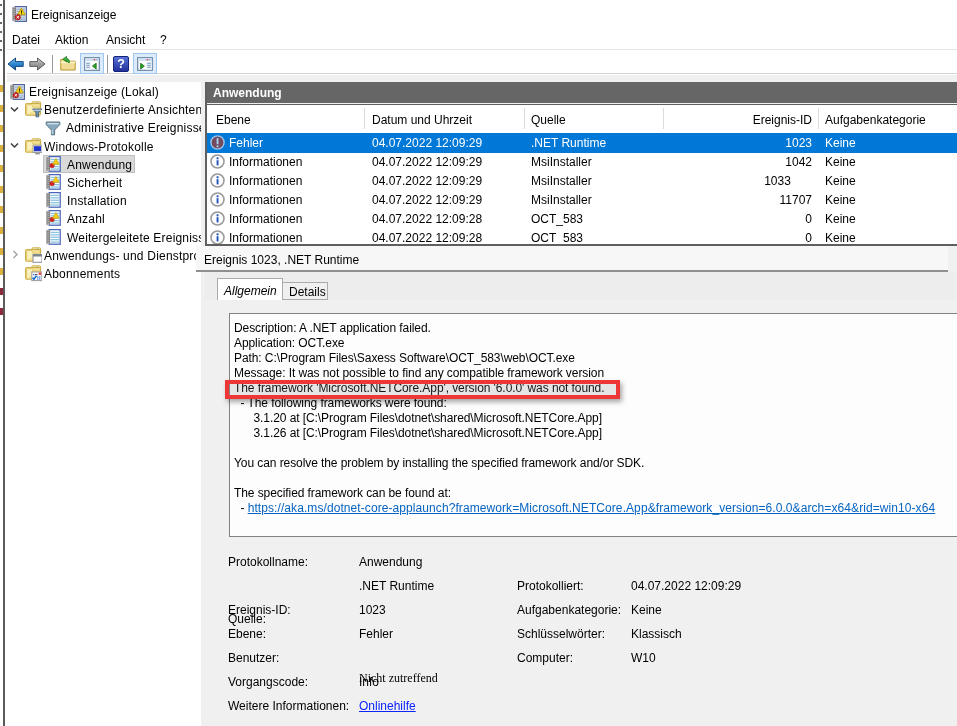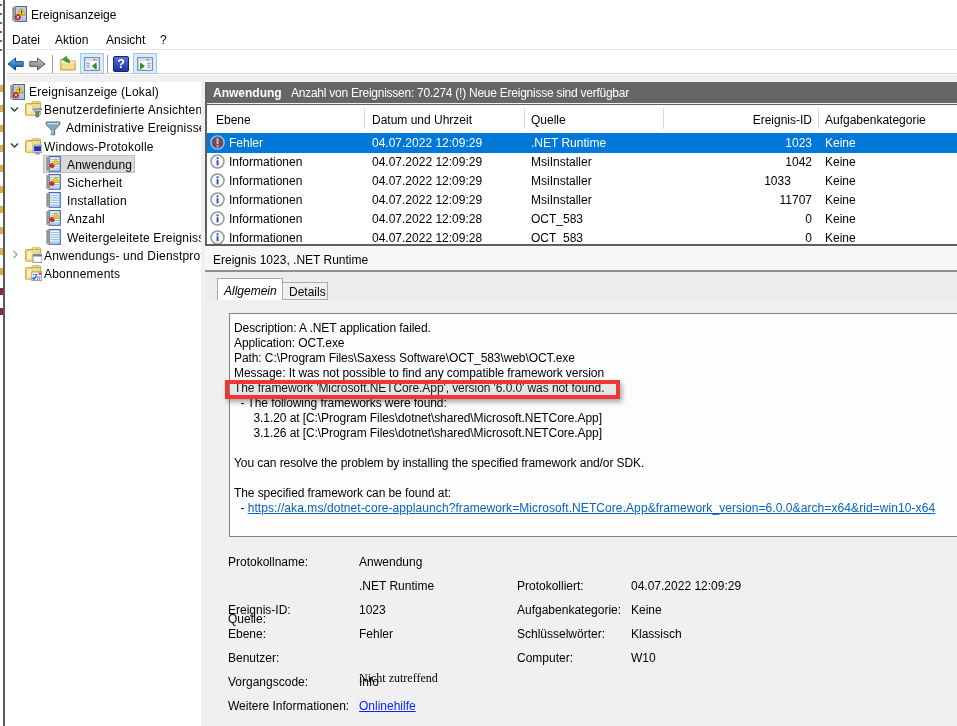--- a/index.html
+++ b/index.html
@@ -330,21 +330,20 @@
       </g>
     </svg>
   <span class="lbl" style="left:37px;top:185.0px;">Abonnements</span>
 </div>
 <div class="abs" style="left:201px;top:82px;width:4px;height:644px;background:#f0f0f0;"></div>
 
 <div class="abs" style="left:205px;top:82px;width:752px;height:644px;background:#f0f0f0;border-left:2px solid #606060;"></div>
 
 <div class="abs" style="left:207px;top:82px;width:750px;height:21px;background:#666666;color:#fff;">
   <span class="lbl" style="left:6px;top:4px;font-weight:bold;">Anwendung</span>
-  <span class="lbl" style="left:84px;top:4px;letter-spacing:-0.25px;">Anzahl von Ereignissen: 70.274 (!) Neue Ereignisse sind verfügbar</span>
 </div>
 
 <div class="abs" style="left:207px;top:104px;width:750px;height:140px;background:#fff;border-top:1px solid #5f5f5f;overflow:hidden;" id="tablewrap">
 
   <div class="abs" style="left:0;top:0;width:750px;height:27px;background:#fff;">
     <div class="abs" style="left:157px;top:3px;width:1px;height:21px;background:#dcdcdc;"></div>
     <div class="abs" style="left:317px;top:3px;width:1px;height:21px;background:#dcdcdc;"></div>
     <div class="abs" style="left:456px;top:3px;width:1px;height:21px;background:#dcdcdc;"></div>
     <div class="abs" style="left:611px;top:3px;width:1px;height:21px;background:#dcdcdc;"></div>
     <span class="lbl" style="left:9px;top:8px;">Ebene</span>
@@ -424,21 +423,21 @@
       <span class="lbl" style="left:165px;top:3px;">04.07.2022 12:09:28</span>
       <span class="lbl" style="left:324px;top:3px;">OCT_583</span>
       <span class="lbl" style="left:536px;top:3px;width:69px;text-align:right;">0</span>
       <span class="lbl" style="left:618px;top:3px;">Keine</span>
     </div>
   </div>
 </div>
 
 <div class="abs" style="left:205px;top:244px;width:752px;height:2px;background:#5f5f5f;"></div>
 
-<div class="abs" style="left:205px;top:246px;width:752px;height:26px;background:#f7f7f7;border-bottom:2px solid #8f8f8f;">
+<div class="abs" style="left:196px;top:246px;width:752px;height:26px;background:#f7f7f7;border-bottom:2px solid #8f8f8f;">
   <span class="lbl" style="left:8px;top:7px;">Ereignis 1023, .NET Runtime</span>
 </div>
 
 <div class="abs" style="left:205px;top:272px;width:752px;height:28px;background:#ededed;"></div>
 <div class="abs" style="left:282px;top:282px;width:46px;height:18px;background:#f0f0f0;border:1px solid #ababab;"></div>
 <span class="lbl" style="left:289px;top:285px;">Details</span>
 <div class="abs" style="left:217px;top:278px;width:66px;height:23px;background:#fff;border:1px solid #ababab;border-bottom:none;"></div>
 <span class="lbl" style="left:224px;top:284px;font-style:italic;">Allgemein</span>
 
 <div class="abs" style="left:205px;top:300px;width:752px;height:426px;background:#f0f0f0;"></div>

